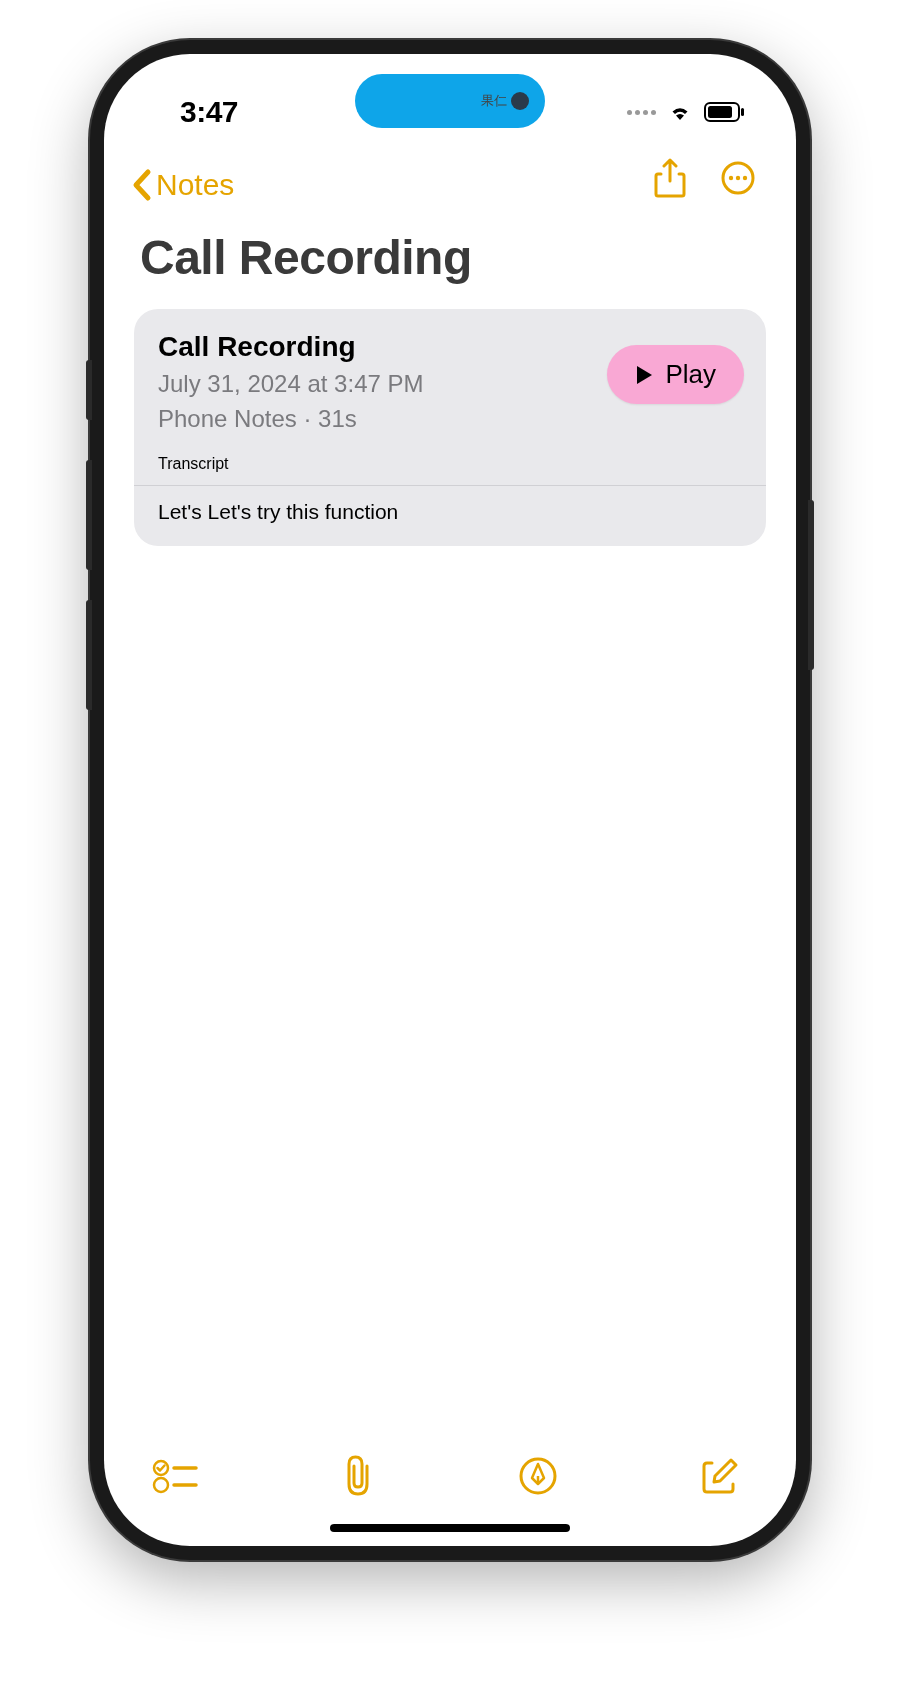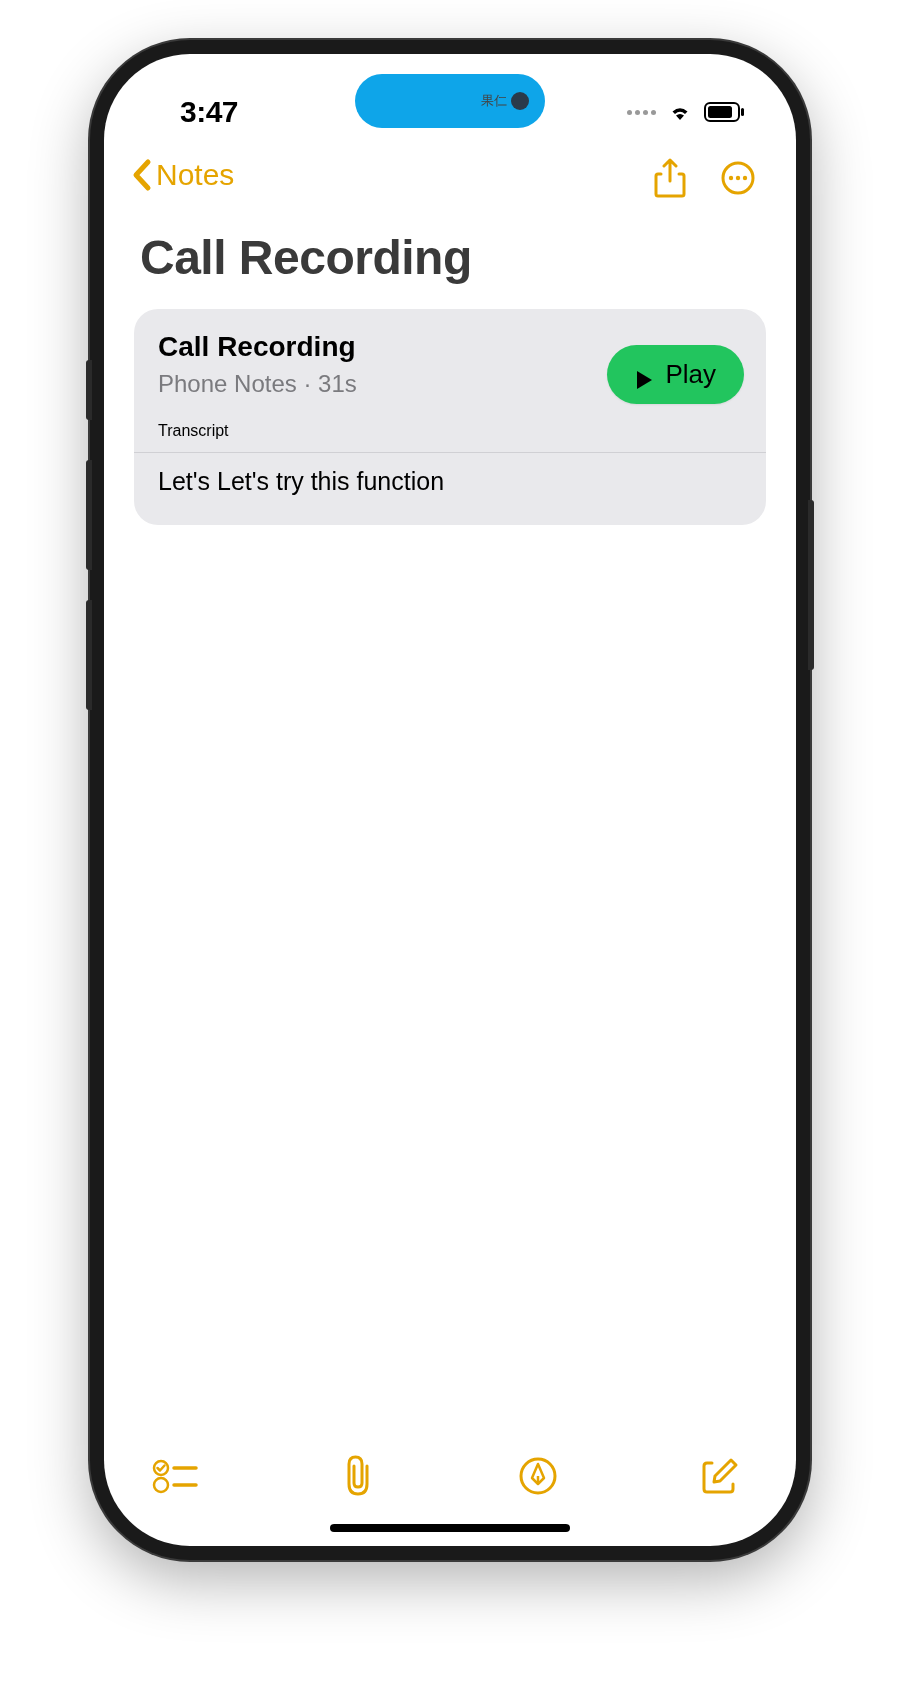--- a/index.html
+++ b/index.html
@@ -89,21 +89,21 @@
       height: 5px;
       background: #999;
       border-radius: 50%;
     }
     .wifi-icon svg, .battery-icon svg {
       display: block;
     }
     .nav-bar {
       display: flex;
       justify-content: space-between;
-      align-items: flex-start;
+      align-items: flex-end;
       padding: 16px 40px 8px 26px;
       gap: 36px;
     }
     .nav-back {
       display: flex;
       align-items: center;
       gap: 4px;
       color: #e5a400;
     }
     .nav-back-text {
@@ -148,25 +148,25 @@
       font-weight: 600;
       color: #000;
       margin-bottom: 4px;
     }
     .card-sub {
       font-size: 24px;
       color: #7a7a7e;
       line-height: 1.45;
     }
     .play-button {
-      background: #22c55e;
+      background: #f9a8d4;
       border-radius: 40px;
       padding: 14px 28px;
       display: flex;
-      align-items: flex-end;
+      align-items: center;
       gap: 12px;
       margin-top: 14px;
       box-shadow: 0 1px 2px rgba(0,0,0,0.08);
     }
     .play-icon svg { display: block; }
     .play-text {
       font-size: 26px;
       font-weight: 500;
       color: #000;
     }
@@ -174,23 +174,23 @@
       font-size: 16px;
       color: #000000;
       padding: 0 26px 12px 24px;
     }
     .transcript-divider {
       height: 1px;
       background: #d0d0d4;
       margin: 0;
     }
     .transcript-text {
-      font-size: 25px;
+      font-size: 21px;
       color: #000;
-      padding: 14px 24px 29px 24px;
+      padding: 14px 24px 22px 24px;
     }
     .bottom-toolbar {
       display: flex;
       justify-content: space-between;
       align-items: center;
       padding: 0 56px 44px 48px;
     }
     .toolbar-icon {
       color: #e5a400;
     }
@@ -275,20 +275,21 @@
       </div>
     </div>
 
     <div class="content">
       <h1 class="note-title">Call Recording</h1>
 
       <div class="recording-card">
         <div class="card-top">
           <div class="card-info">
             <div class="card-title">Call Recording</div>
+            <div class="card-sub">July 31, 2024 at 3:47 PM</div>
             <div class="card-sub">Phone Notes · 31s</div>
           </div>
           <div class="play-button">
             <span class="play-icon">
               <svg width="18" height="20" viewBox="0 0 18 20">
                   <path d="M2 1 L17 10 L2 19 Z" fill="#000"></path>
                 </svg>
             </span>
             <span class="play-text">Play</span>
           </div>

